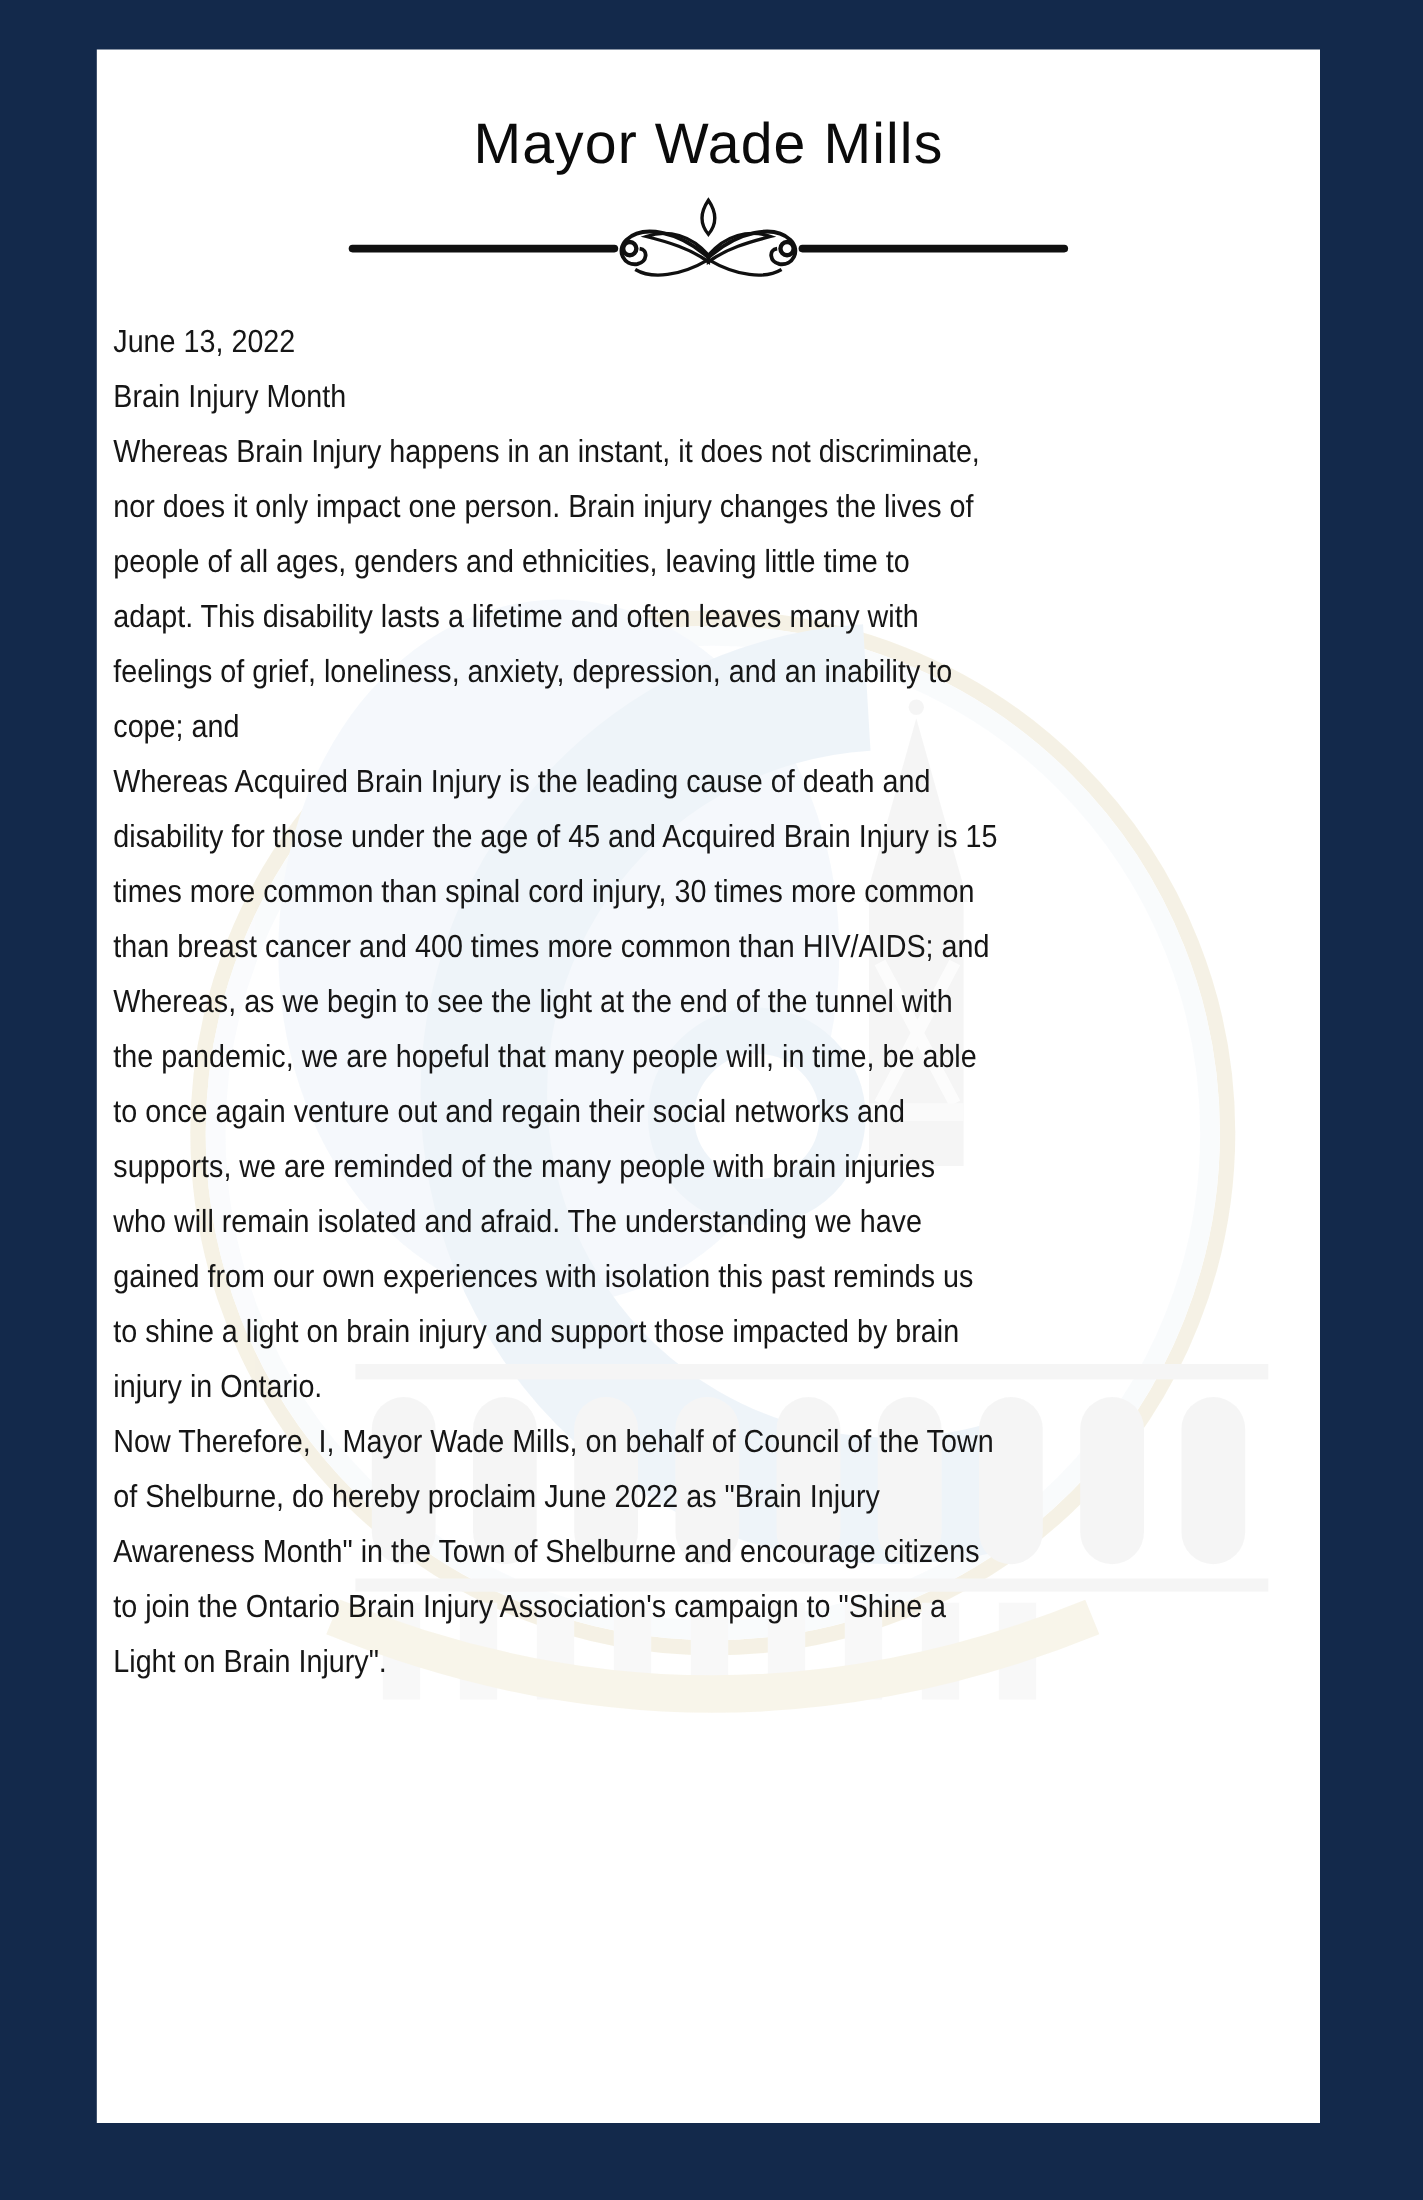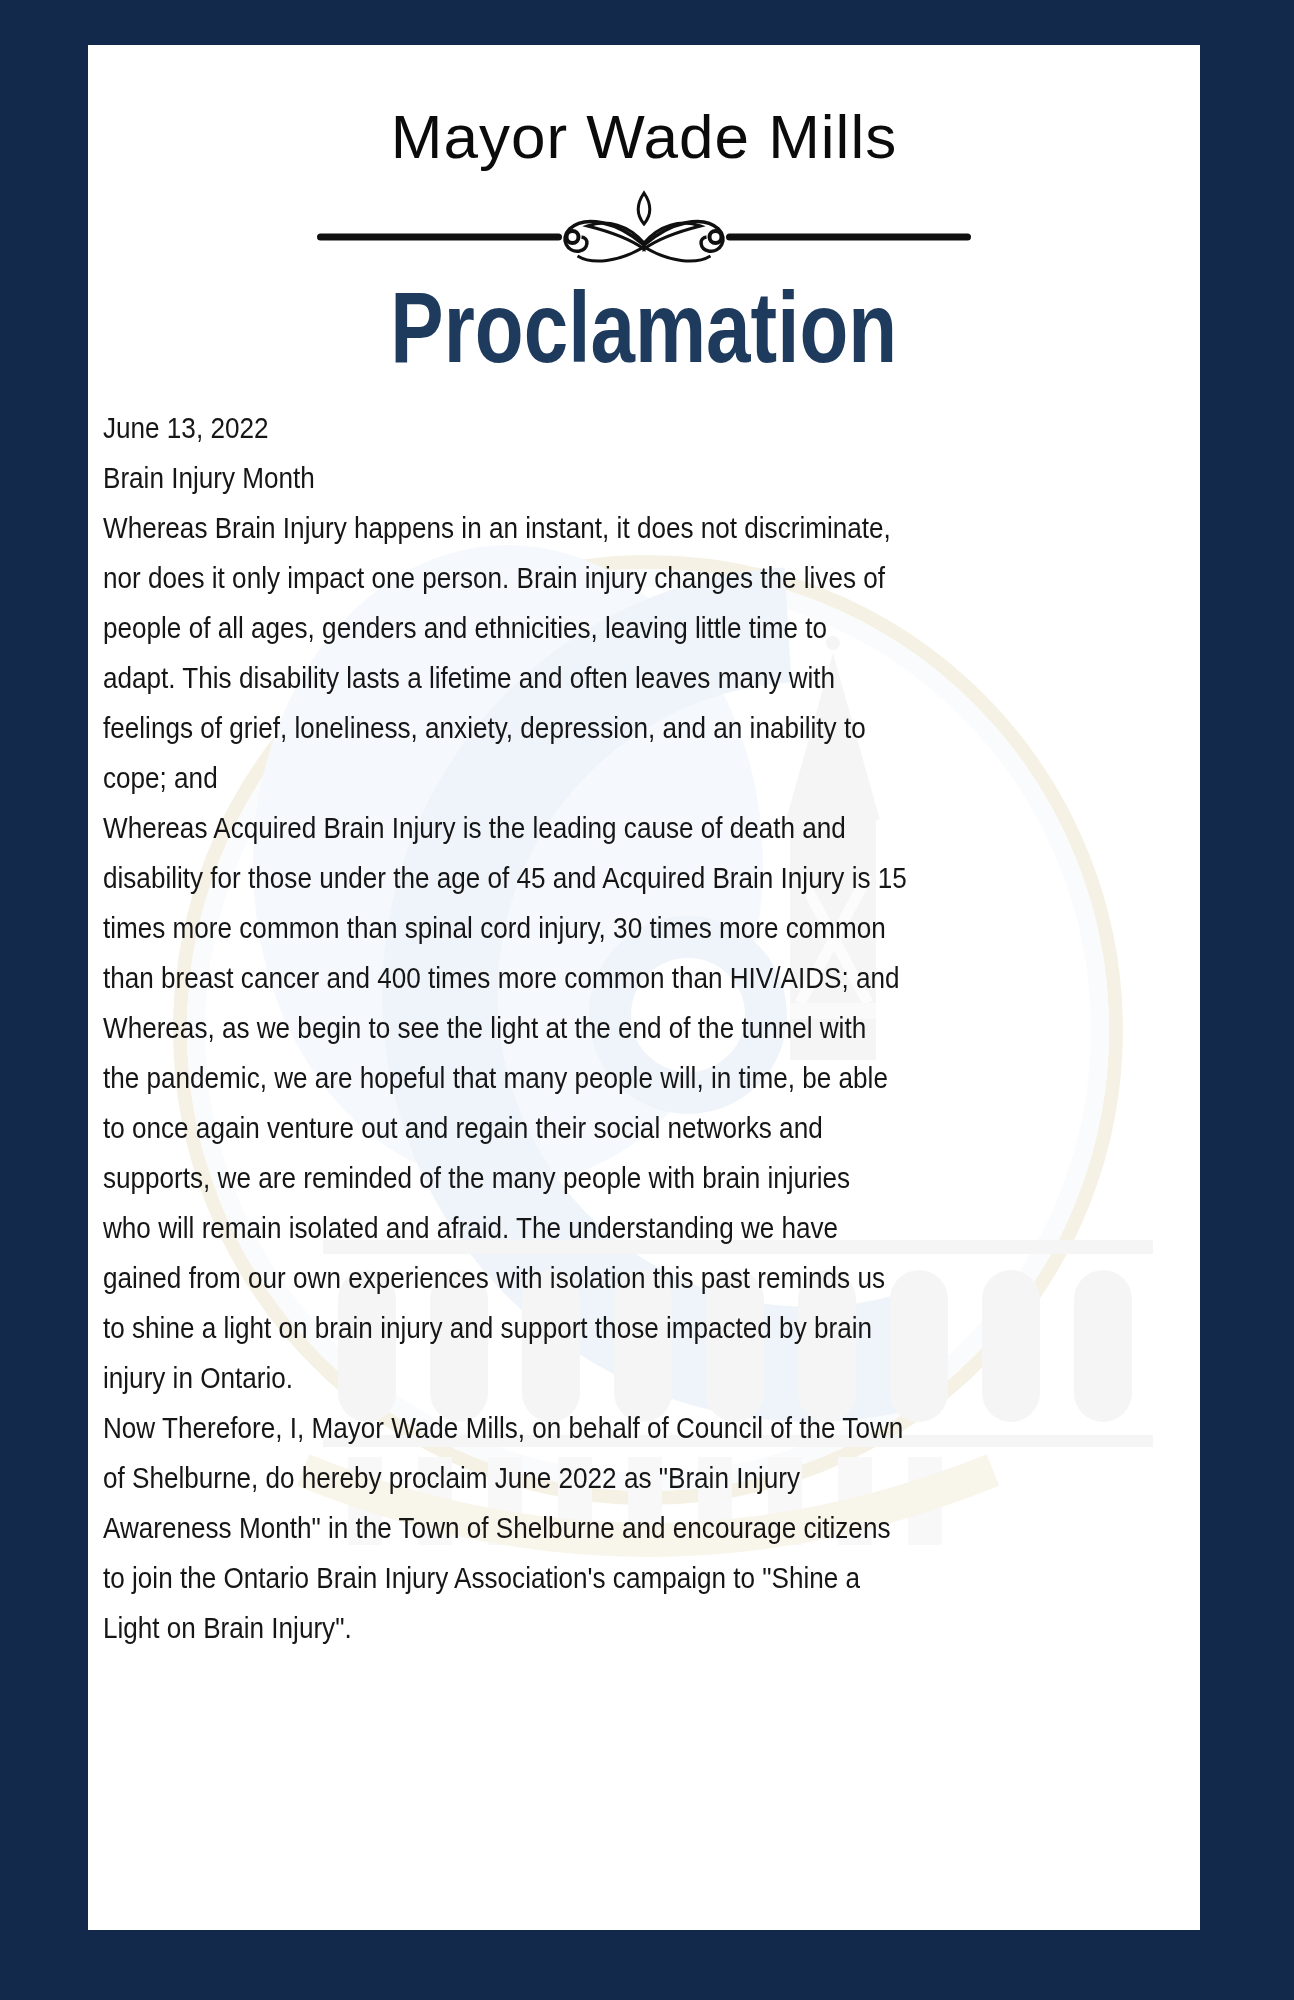--- a/index.html
+++ b/index.html
@@ -13,21 +13,21 @@
     position:absolute;left:88px;top:45px;width:1112px;height:1885px;
     background:#ffffff;overflow:hidden;
   }
   .watermark{
     position:absolute;left:0;top:0;width:1112px;height:1885px;z-index:0;
     pointer-events:none;
   }
   .content{position:relative;z-index:1;}
   .title-block{text-align:center;padding-top:58px;}
   .mayor-title{
-    margin:0;font-size:62px;font-weight:400;color:#0b0b0b;
+    margin:0;font-size:52px;font-weight:400;color:#0b0b0b;
     letter-spacing:1px;line-height:1.1;
     font-family:"Liberation Sans",sans-serif;
   }
   .divider{margin:14px auto 0 auto;display:block;}
   .proclamation-heading{
     margin:6px 0 0 0;line-height:1.0;
     font-size:100px;font-weight:700;color:#1E3A5C;
     display:inline-block;transform:scaleX(0.80);transform-origin:50% 50%;
     letter-spacing:0px;white-space:nowrap;
   }
@@ -104,23 +104,20 @@
           <path d="M327.5,8 C320,19 320,30 327.5,39 C335,30 335,19 327.5,8 Z" stroke-width="3"></path>
           <path d="M327.5,58 C312,40 291,34 271,41 C291,46 311,52 327.5,64 Z" stroke-width="3"></path>
           <path d="M327.5,58 C343,40 364,34 384,41 C364,46 344,52 327.5,64 Z" stroke-width="3"></path>
           <path d="M327.5,60 C300,36 268,30 253,44 C243,54 251,68 263,66 C272,64 273,53 265,52" stroke-width="3.5"></path>
           <path d="M327.5,60 C355,36 387,30 402,44 C412,54 404,68 392,66 C383,64 382,53 390,52" stroke-width="3.5"></path>
           <path d="M327.5,62 C302,77 276,80 261,71" stroke-width="3"></path>
           <path d="M327.5,62 C353,77 379,80 394,71" stroke-width="3"></path>
         </g>
       </svg>
 
-      <div>
-        <h2 class="proclamation-heading">Proclamation</h2>
-      </div>
     </div>
 
     <div class="body-text">
       <p class="date-line">June 13, 2022</p>
       <p class="subject-line">Brain Injury Month</p>
       <p class="para p-first">Whereas Brain Injury happens in an instant, it does not discriminate,
 nor does it only impact one person. Brain injury changes the lives of
 people of all ages, genders and ethnicities, leaving little time to
 adapt. This disability lasts a lifetime and often leaves many with
 feelings of grief, loneliness, anxiety, depression, and an inability to

